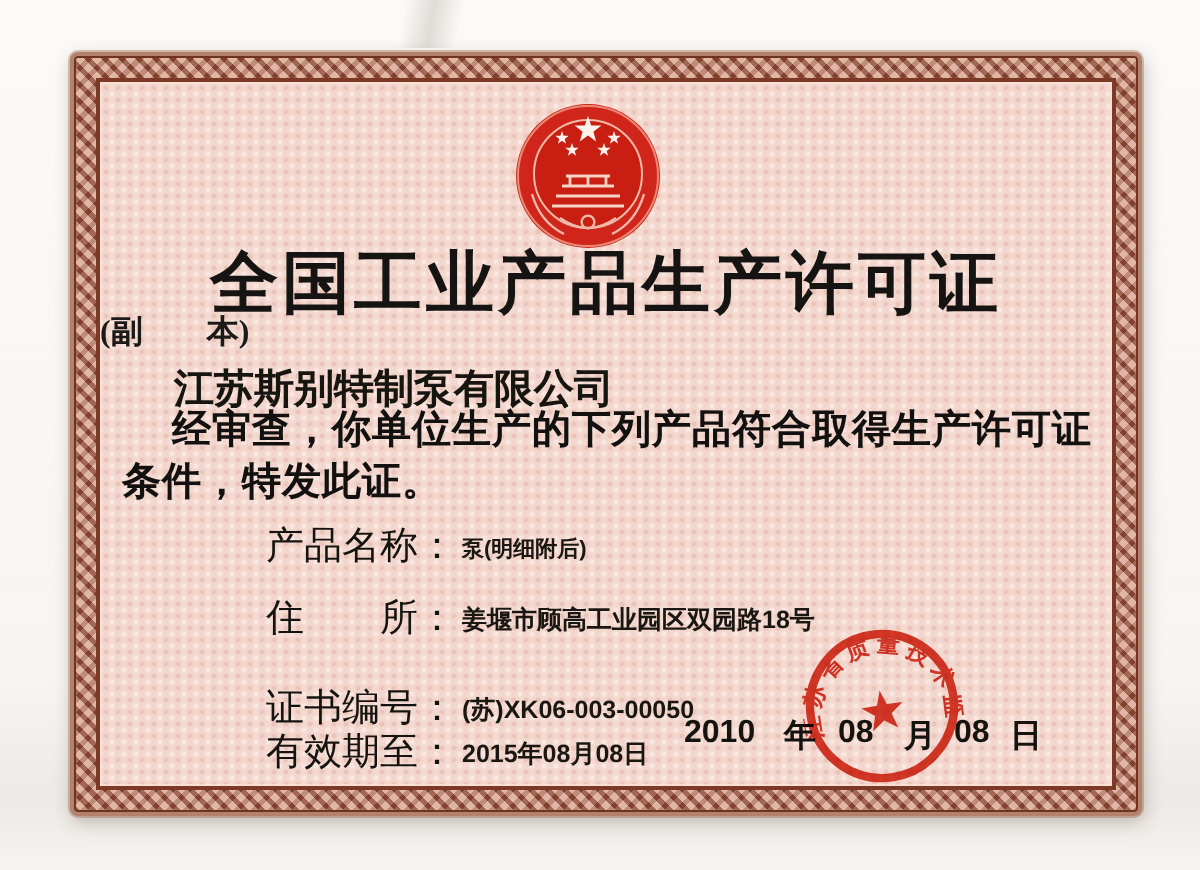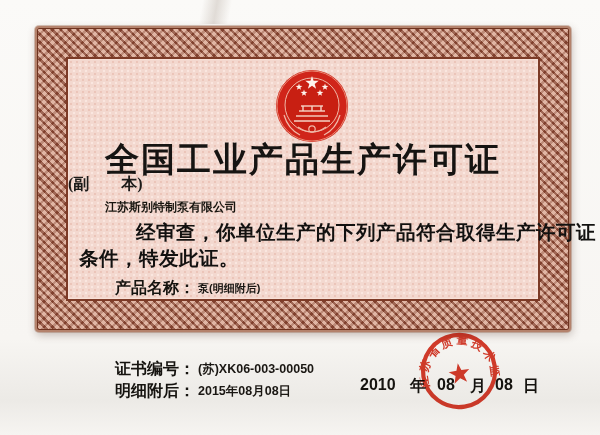--- a/index.html
+++ b/index.html
@@ -3,22 +3,22 @@
 <meta charset="utf-8">
 <style>
   html,body{margin:0;padding:0;}
   body{
     width:600px;height:435px;position:relative;overflow:hidden;
     background:linear-gradient(180deg,#fbfaf8 0%,#f7f5f2 78%,#eceae6 92%,#f6f4f1 100%);
     font-family:"Liberation Sans",sans-serif;
     -webkit-font-smoothing:antialiased;
   }
   .cert{
-    position:absolute;left:35px;top:26px;width:536px;height:306px;
-    box-sizing:border-box;padding:29px;
+    position:absolute;left:35px;top:26px;width:536px;height:382px;
+    box-sizing:border-box;padding:11px;
     background-color:#bc8068;
     background-image:
       repeating-linear-gradient(45deg, rgba(109,44,27,.50) 0 2.5px, rgba(240,205,190,.45) 2.5px 6px),
       repeating-linear-gradient(-45deg, rgba(109,44,27,.50) 0 2.5px, rgba(240,205,190,.45) 2.5px 6px);
     border:2px solid #b4826c;
     border-radius:4px;
     box-shadow:0 0 0 1px rgba(150,95,70,.35), 1px 3px 9px rgba(80,50,35,.30),
                inset 0 0 0 1px #6f3420;
   }
   .paper{
@@ -37,36 +37,36 @@
     position:absolute;left:0;top:78px;width:100%;text-align:center;
     font-family:"Liberation Serif",serif;font-weight:bold;font-size:34px;
     letter-spacing:2px;color:#161412;white-space:nowrap;
   }
   .subtitle{
     position:absolute;left:0;top:115px;width:100%;
     font-family:"Liberation Serif",serif;font-weight:bold;font-size:16px;color:#1c1a18;
   }
   .company{
     position:absolute;left:37px;top:140px;
-    font-family:"Liberation Serif",serif;font-weight:bold;font-size:12px;color:#17150f;
+    font-family:"Liberation Serif",serif;font-weight:bold;font-size:20px;color:#17150f;
   }
   .stmt1{
-    position:absolute;left:68px;top:160px;
+    position:absolute;left:36px;top:160px;
     font-family:"Liberation Serif",serif;font-weight:bold;font-size:19.5px;
     letter-spacing:.5px;color:#121110;white-space:nowrap;
   }
   .stmt2{
     position:absolute;left:11px;top:186px;
     font-family:"Liberation Serif",serif;font-weight:bold;font-size:19.5px;
     letter-spacing:.5px;color:#121110;
   }
   .row{position:absolute;left:47px;white-space:nowrap;}
   .row .lbl{
     display:inline-block;min-width:70px;
-    font-family:"Liberation Serif",serif;font-weight:bold;font-size:16px;color:#15130f;
+    font-family:"Liberation Serif",serif;font-weight:normal;font-size:19px;color:#15130f;margin-left:36px;
   }
   .row .val{
     font-family:"Liberation Sans",sans-serif;font-weight:bold;font-size:12.5px;
     color:#1a1713;margin-left:3px;vertical-align:1px;text-align:center;
   }
   .row-product{top:219px;}
   .row-product .val{font-size:11px;}
   .row-addr{top:255px;}
   .row-prod-addr{top:278px;}
   .row-certno{top:300px;}
@@ -135,28 +135,31 @@
       <div class="company">江苏斯别特制泵有限公司</div>
 
       <div class="stmt1">经审查，你单位生产的下列产品符合取得生产许可证</div>
 
       <div class="stmt2">条件，特发此证。</div>
 
       <div class="row row-product">
         <span class="lbl">产品名称：</span><span class="val">泵(明细附后)</span>
       </div>
 
+      <div class="row row-addr">
+        <span class="lbl">住　　所：</span><span class="val">姜堰市顾高工业园区双园路18号</span>
+      </div>
 
 
       <div class="row row-certno">
         <span class="lbl">证书编号：</span><span class="val">(苏)XK06-003-00050</span>
       </div>
 
       <div class="row row-valid">
-        <span class="lbl">明细附后：</span><span class="val">2015年08月08日</span>
+        <span class="lbl">有效期至：</span><span class="val">2015年08月08日</span>
       </div>
 
 
       <div class="date-row">
         <span class="d-year">2010</span>
         <span class="d-yu">年</span>
         <span class="d-month">08</span>
         <span class="d-mu">月</span>
         <span class="d-day">08</span>
         <span class="d-du">日</span>

